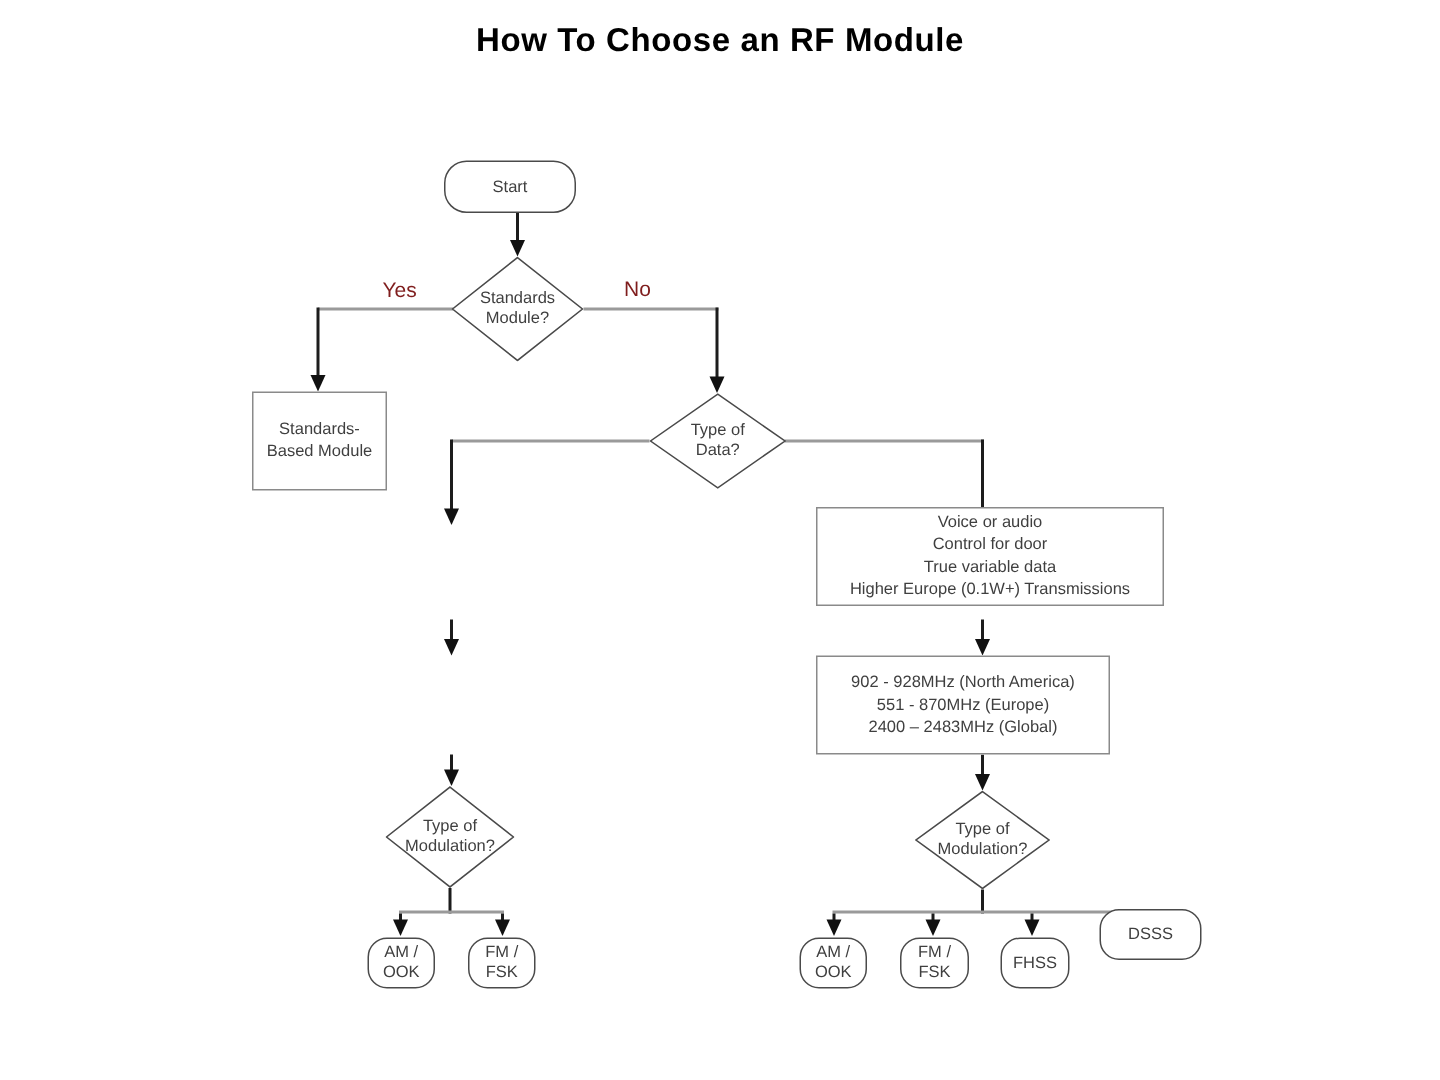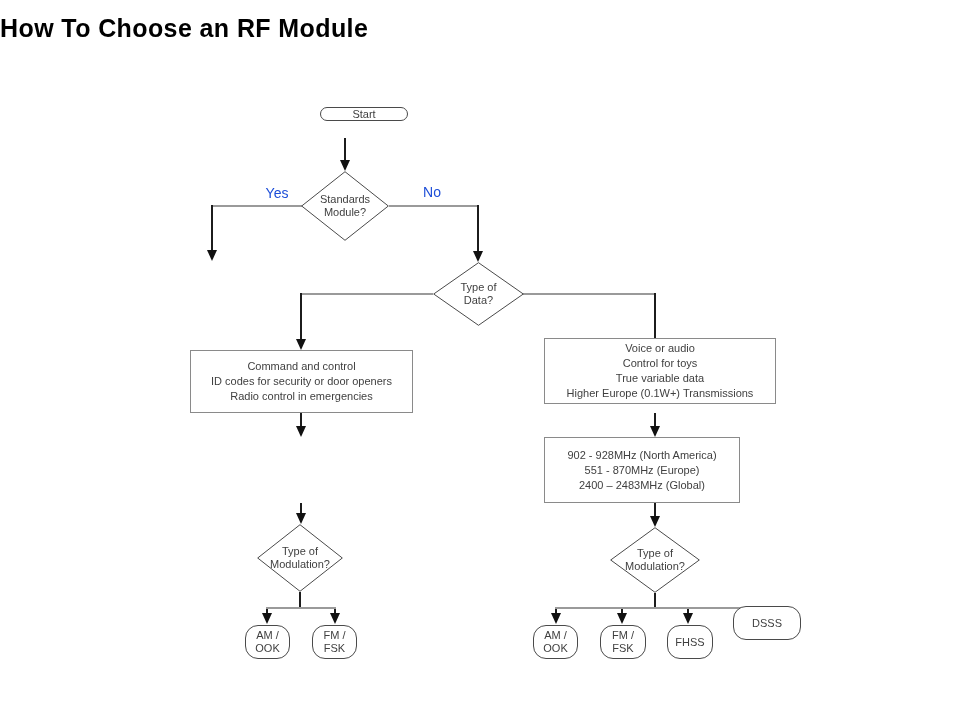--- a/index.html
+++ b/index.html
@@ -1,42 +1,42 @@
 <!DOCTYPE html>
 <html><head>
 <meta charset="utf-8">
 <style>
   html,body{margin:0;padding:0;background:#fff;}
   .canvas{
     position:relative;width:960px;height:720px;background:#ffffff;overflow:hidden;
     font-family:"Liberation Sans","DejaVu Sans",sans-serif;color:#3f3f3f;
   }
   .title{
-    position:absolute;left:0;top:14px;width:100%;
-    font-size:25px;font-weight:bold;color:#000;letter-spacing:.4px;
+    position:absolute;left:0;top:14px;width:100%;text-align:center;
+    font-size:22px;font-weight:bold;color:#000;letter-spacing:.4px;
   }
   
   .hline{position:absolute;height:2px;background:#9a9a9a;}
   .vline{position:absolute;width:2px;background:#1c1c1c;}
   .arr{position:absolute;width:0;height:0;
        border-left:5px solid transparent;border-right:5px solid transparent;
        border-top:11px solid #111;}
   
   .node{position:absolute;box-sizing:border-box;display:flex;align-items:center;
         justify-content:center;text-align:center;background:#fff;font-size:11px;
         line-height:14px;color:#3f3f3f;}
   .proc{border:1.5px solid #8a8a8a;line-height:15px;}
   .term{border:1px solid #4a4a4a;border-radius:15px;}
   .term.small{border-radius:13px;line-height:13px;}
   .diamond{position:absolute;}
   .diamond svg{position:absolute;left:0;top:0;}
   .dlabel{position:absolute;inset:0;display:flex;flex-direction:column;
           align-items:center;justify-content:center;text-align:center;
           font-size:11px;line-height:13px;}
-  .branch{position:absolute;font-size:14px;color:#1d4ed8;text-align:center;}
+  .branch{position:absolute;font-size:14px;color:#7f1d1d;text-align:left;}
 </style>
 </head>
 <body>
 
 <div class="canvas">
 
   <div class="title">How To Choose an RF Module</div>
 
   <div class="vline" style="left:344px;top:138px;height:24px"></div>
   <div class="arr" style="left:340px;top:160px"></div>
@@ -83,52 +83,51 @@
   <div class="vline" style="left:621px;top:609px;height:5px"></div>
   <div class="arr" style="left:617px;top:613px"></div>
   <div class="vline" style="left:687px;top:609px;height:5px"></div>
   <div class="arr" style="left:683px;top:613px"></div>
   <div class="vline" style="left:755px;top:609px;height:5px"></div>
   <div class="arr" style="left:751px;top:613px"></div>
 
   <div class="branch" style="left:255px;top:185px;width:44px">Yes</div>
   <div class="branch" style="left:416px;top:184px;width:32px">No</div>
 
-  <div class="node term" style="left:320px;top:107px;width:88px;height:14px">
+  <div class="node term" style="left:296px;top:107px;width:88px;height:35px">
     <div>Start</div>
   </div>
 
   <div class="diamond" style="left:301px;top:171px;width:88px;height:70px">
     <svg width="88" height="70" viewBox="0 0 88 70">
       <polygon points="44,0.7 87.3,35 44,69.3 0.7,35" fill="#ffffff" stroke="#4a4a4a" stroke-width="1"></polygon>
     </svg>
     <div class="dlabel">
       <div>Standards</div>
       <div>Module?</div>
     </div>
   </div>
 
+  <div class="node proc" style="left:168px;top:261px;width:90px;height:66px">
+    <div>
+      <div>Standards-</div>
+      <div>Based Module</div>
+    </div>
+  </div>
 
   <div class="diamond" style="left:433px;top:262px;width:91px;height:64px">
     <svg width="91" height="64" viewBox="0 0 91 64">
       <polygon points="45.5,0.7 90.3,32 45.5,63.3 0.7,32" fill="#ffffff" stroke="#4a4a4a" stroke-width="1"></polygon>
     </svg>
     <div class="dlabel">
       <div>Type of</div>
       <div>Data?</div>
     </div>
   </div>
 
-  <div class="node proc" style="left:190px;top:350px;width:223px;height:63px">
-    <div>
-      <div>Command and control</div>
-      <div>ID codes for security or door openers</div>
-      <div>Radio control in emergencies</div>
-    </div>
-  </div>
 
 
   <div class="diamond" style="left:257px;top:524px;width:86px;height:68px">
     <svg width="86" height="68" viewBox="0 0 86 68">
       <polygon points="43,0.7 85.3,34 43,67.3 0.7,34" fill="#ffffff" stroke="#4a4a4a" stroke-width="1"></polygon>
     </svg>
     <div class="dlabel">
       <div>Type of</div>
       <div>Modulation?</div>
     </div>
@@ -144,21 +143,21 @@
   <div class="node term small" style="left:312px;top:625px;width:45px;height:34px">
     <div>
       <div>FM /</div>
       <div>FSK</div>
     </div>
   </div>
 
   <div class="node proc" style="left:544px;top:338px;width:232px;height:66px">
     <div>
       <div>Voice or audio</div>
-      <div>Control for toys</div>
+      <div>Control for door</div>
       <div>True variable data</div>
       <div>Higher Europe (0.1W+) Transmissions</div>
     </div>
   </div>
 
   <div class="node proc" style="left:544px;top:437px;width:196px;height:66px">
     <div>
       <div>902 - 928MHz (North America)</div>
       <div>551 - 870MHz (Europe)</div>
       <div>2400 – 2483MHz (Global)</div>

